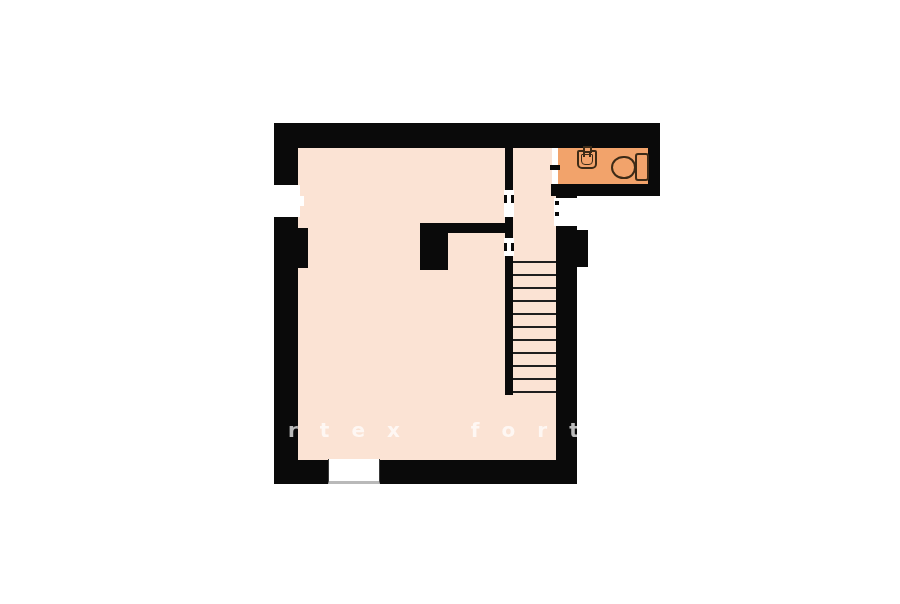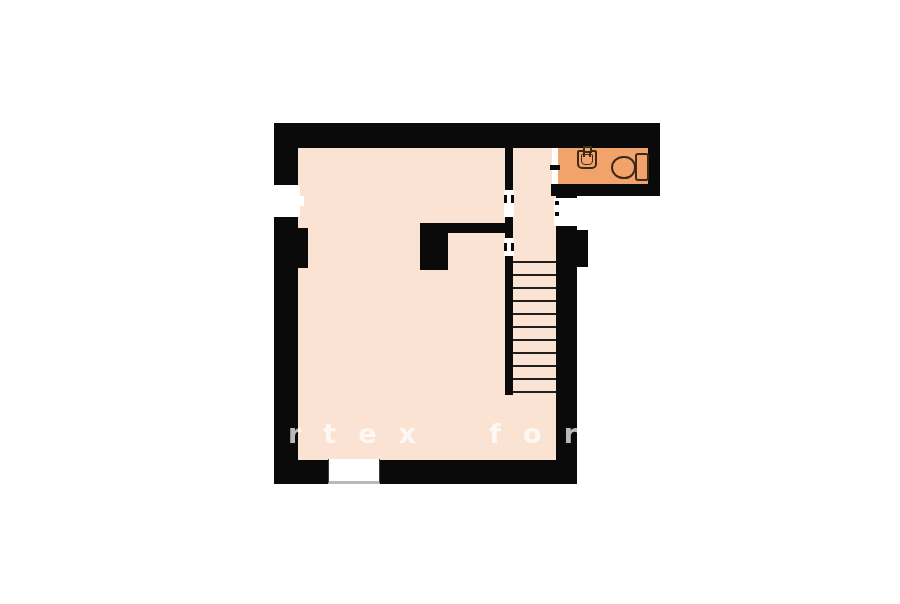--- a/index.html
+++ b/index.html
@@ -75,21 +75,21 @@
         border:2px solid var(--fixture_outline);box-sizing:border-box;}
   .prong{width:2px;height:4px;background:var(--fixture_outline);}
   #faucet-prong-a{left:583px;top:153px;}
   #faucet-prong-b{left:589px;top:153px;}
   #toilet-bowl{left:611px;top:156px;width:25px;height:23px;background:var(--bathroom_floor);
         border:2px solid var(--fixture_outline);border-radius:50% 45% 45% 50%/50%;box-sizing:border-box;}
   #toilet-tank{left:635px;top:153px;width:14px;height:28px;background:var(--bathroom_floor);
         border:2px solid var(--fixture_outline);border-radius:3px;box-sizing:border-box;}
 
   
-  #watermark{left:288px;top:418px;font-size:27px;font-weight:bold;color:var(--watermark);
+  #watermark{left:288px;top:418px;font-size:20px;font-weight:bold;color:var(--watermark);
         letter-spacing:22px;word-spacing:20px;white-space:pre;}
 </style>
 </head>
 <body>
 
 <div id="canvas">
 
   <div class="abs floor" id="floor-main"></div>
   <div class="abs" id="floor-bathroom"></div>
 

